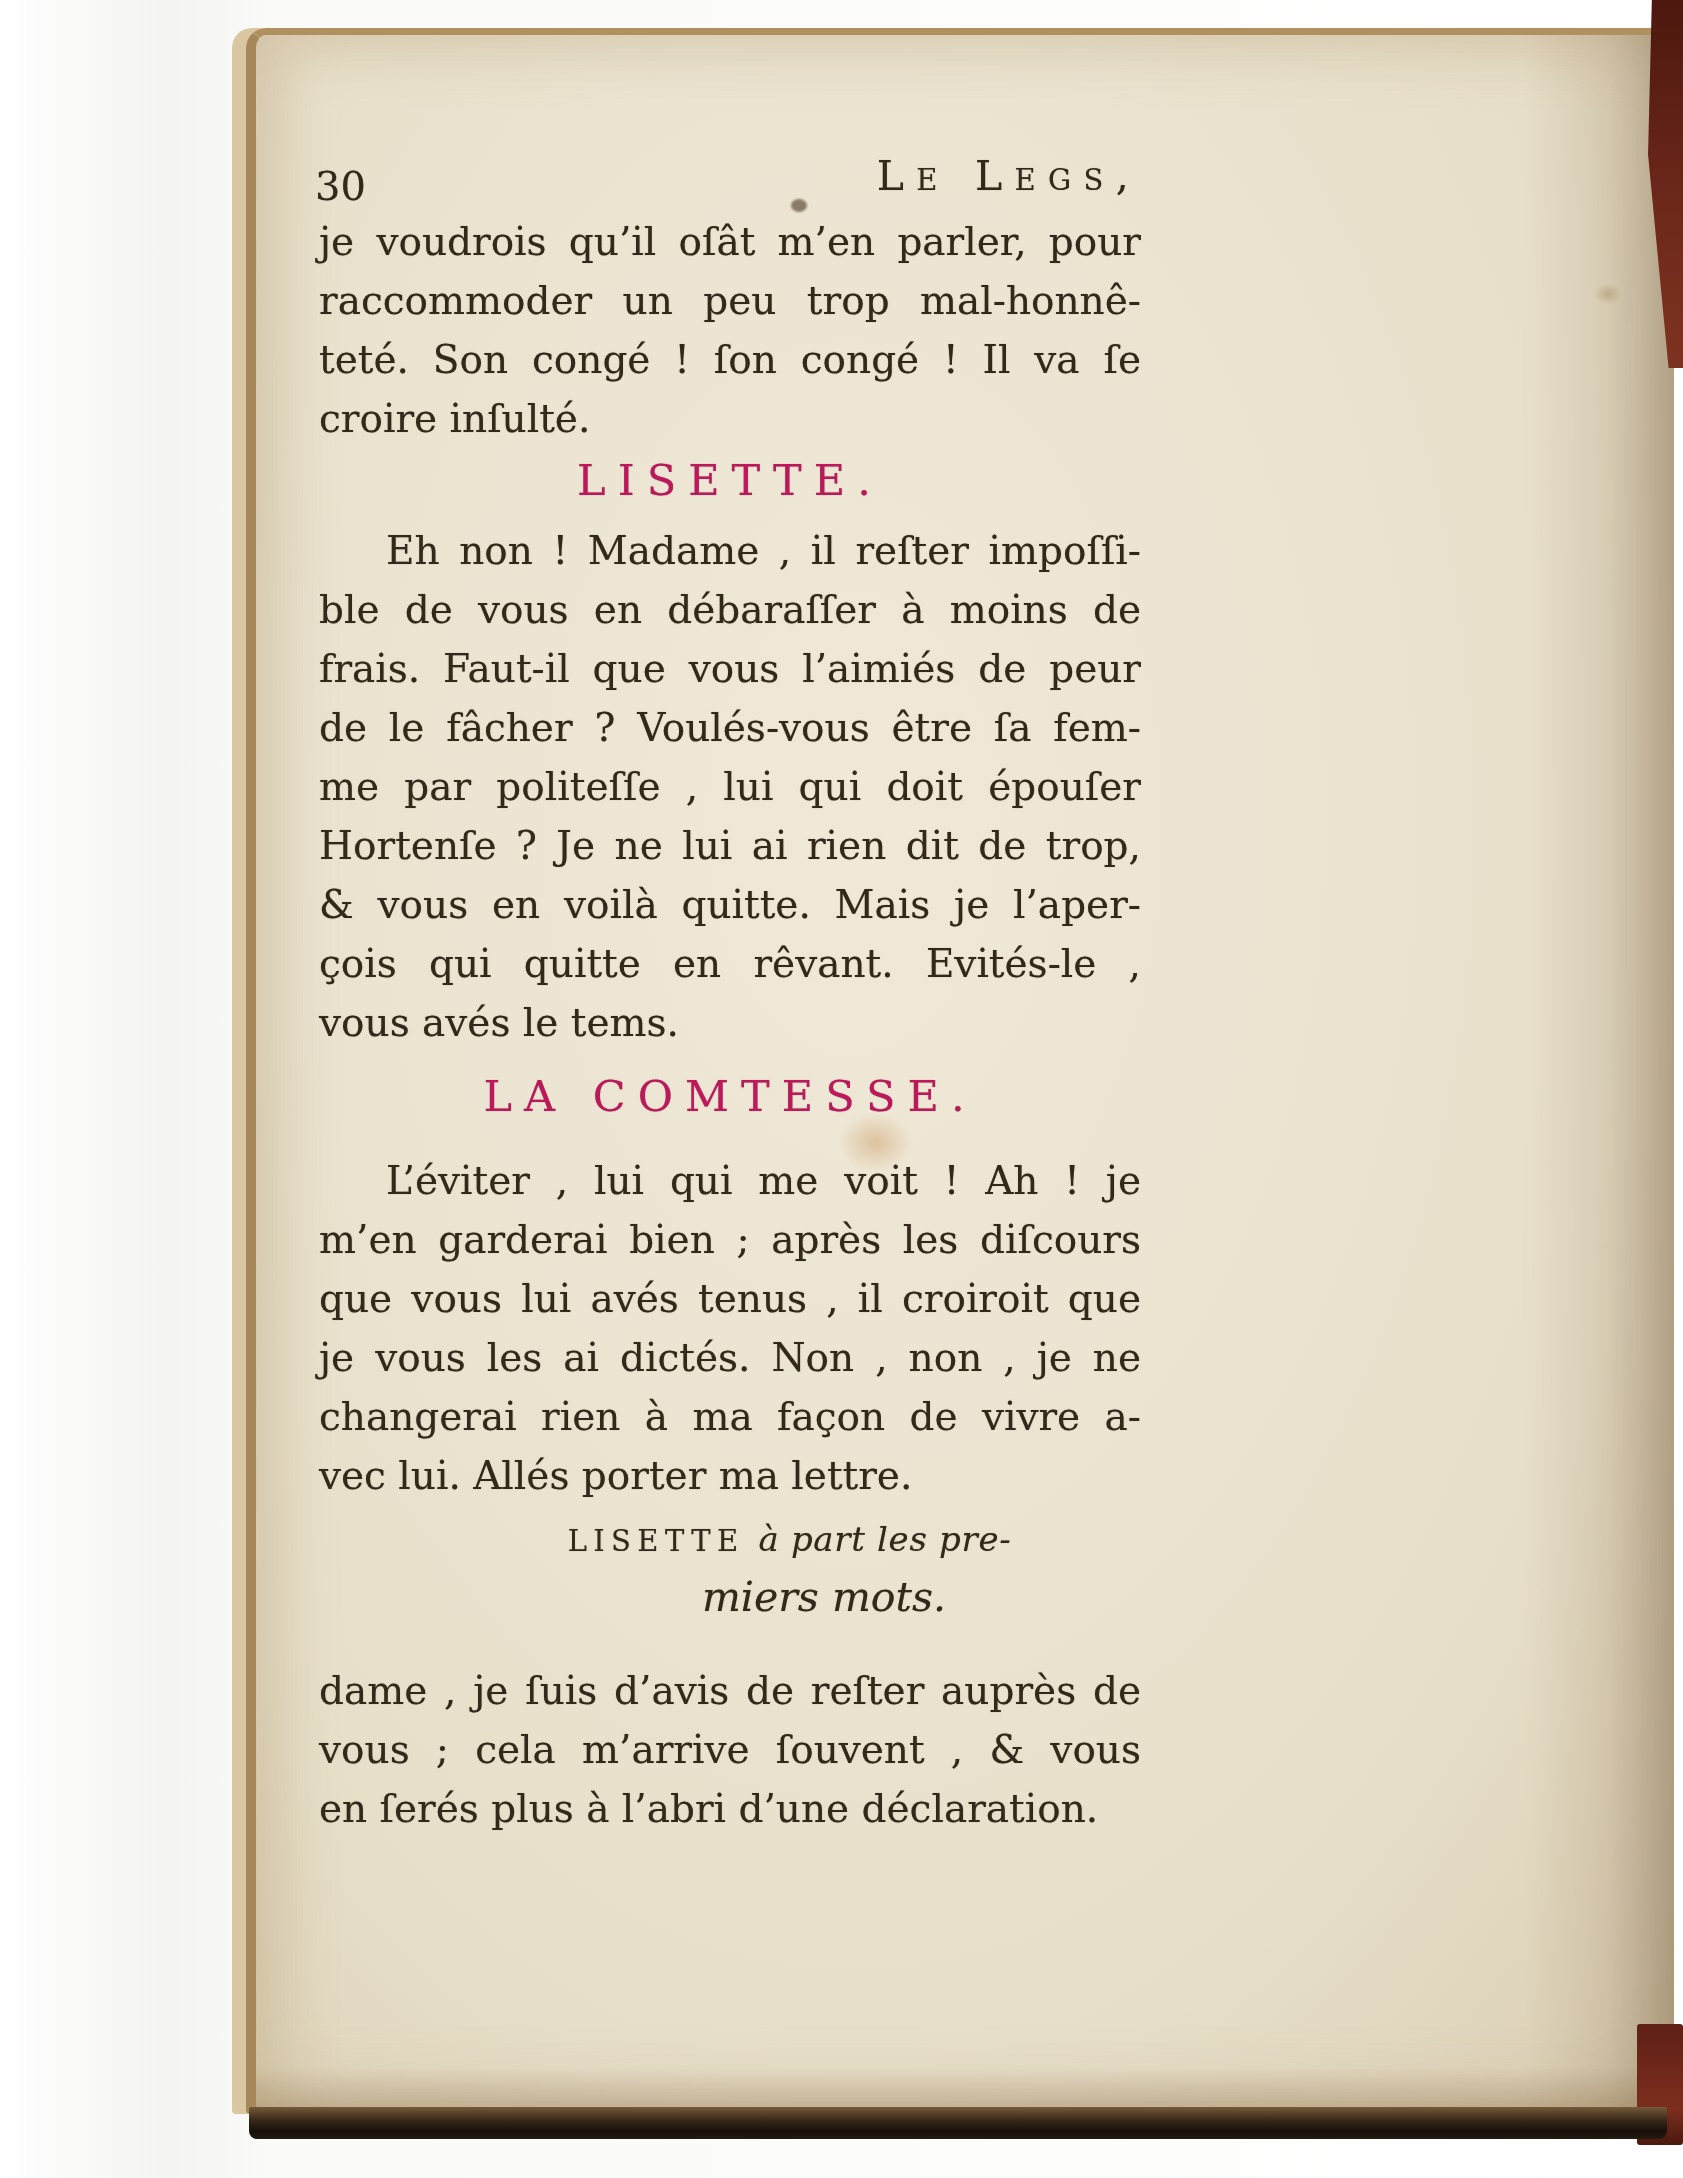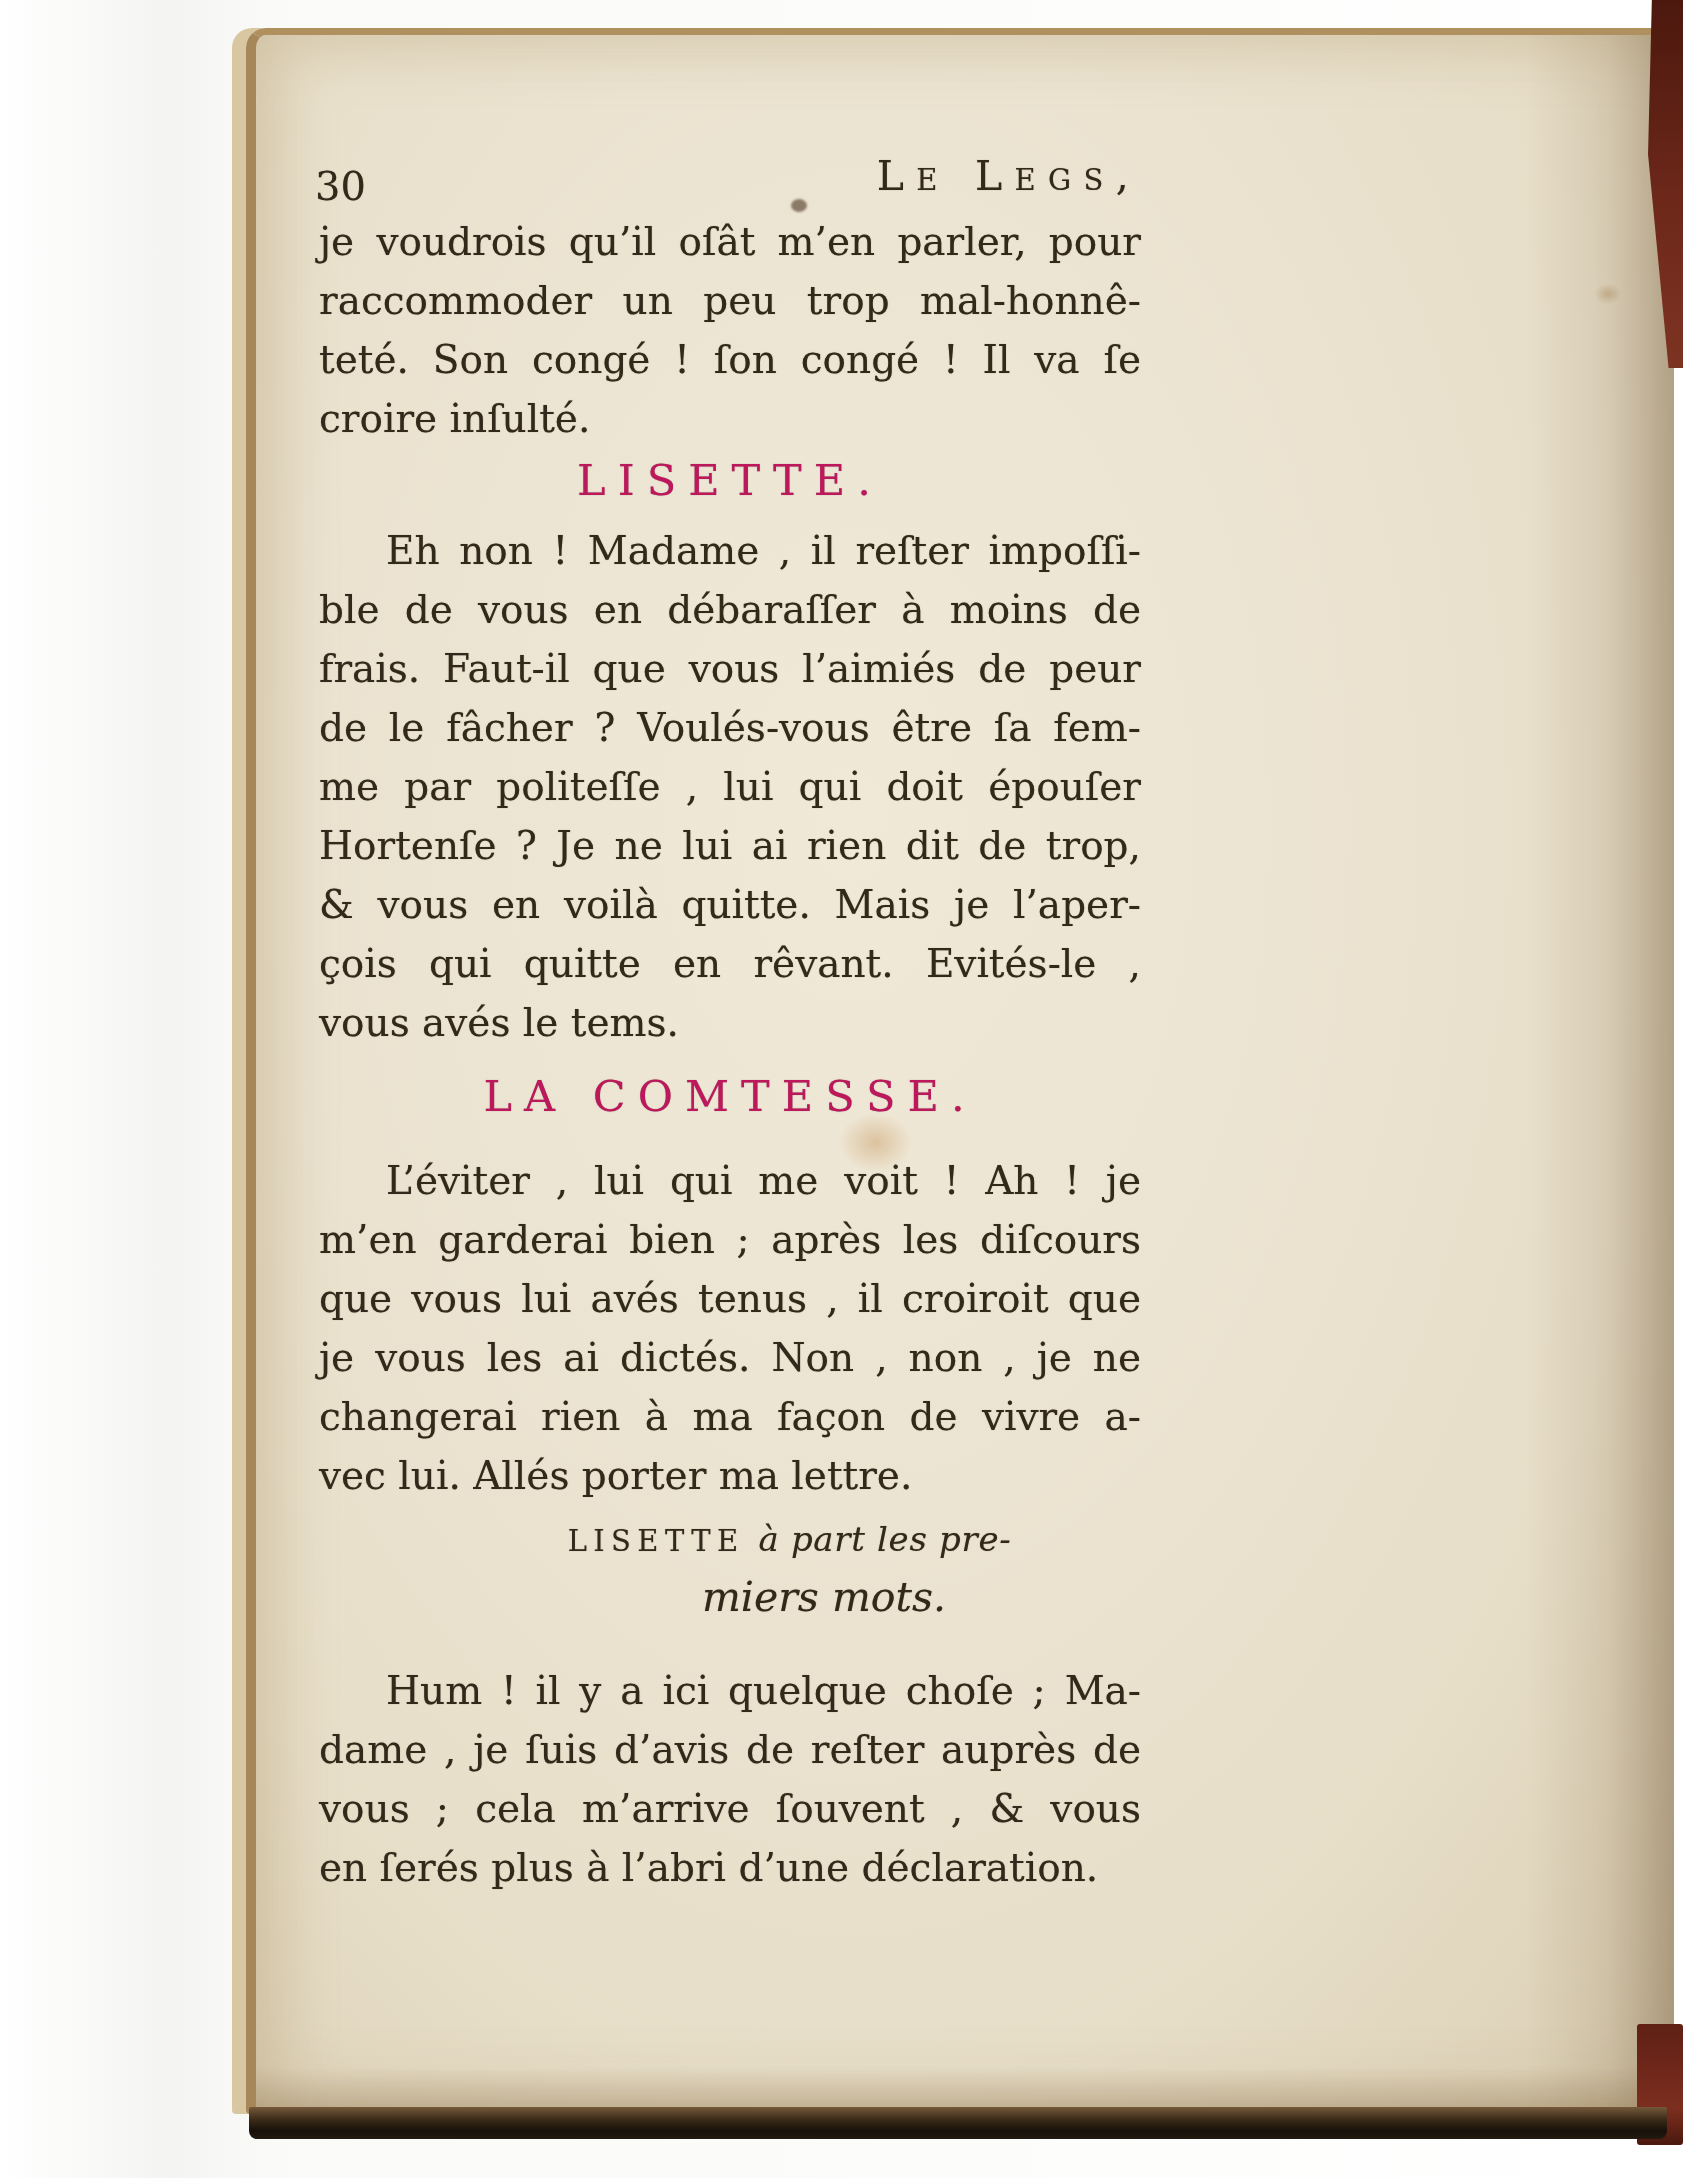--- a/index.html
+++ b/index.html
@@ -138,21 +138,20 @@
       <div class="line">changerai rien à ma façon de vivre a-</div>
       <div class="line last">vec lui.  Allés porter ma lettre.</div>
     </div>
 
     <div class="direction-head">
       <span class="sp-name">LISETTE</span><span class="sp-dir">à part les pre-</span>
     </div>
     <div class="direction-line2">miers mots.</div>
 
     <div class="para4">
-      <div class="line indent">Hum ! il y a ici quelque choſe ; Ma-</div>
       <div class="line">dame , je ſuis d’avis de reſter auprès de</div>
       <div class="line">vous ; cela m’arrive ſouvent , &amp; vous</div>
       <div class="line last">en ſerés plus à l’abri d’une déclaration.</div>
     </div>
 
   </div>
 </div>
 
 
 </body></html>

